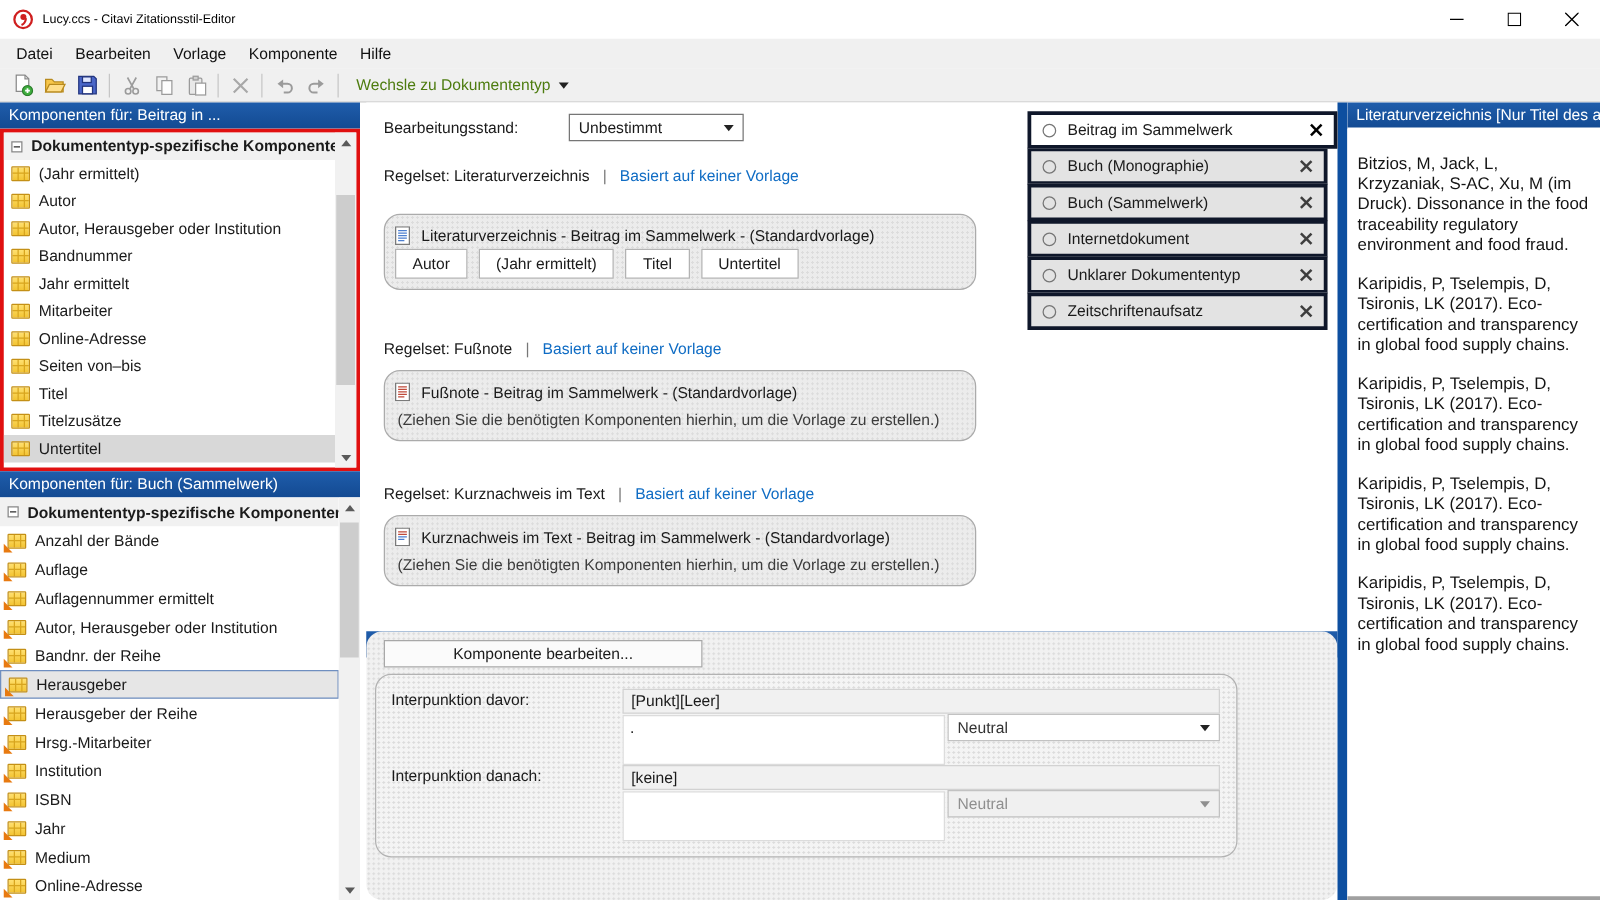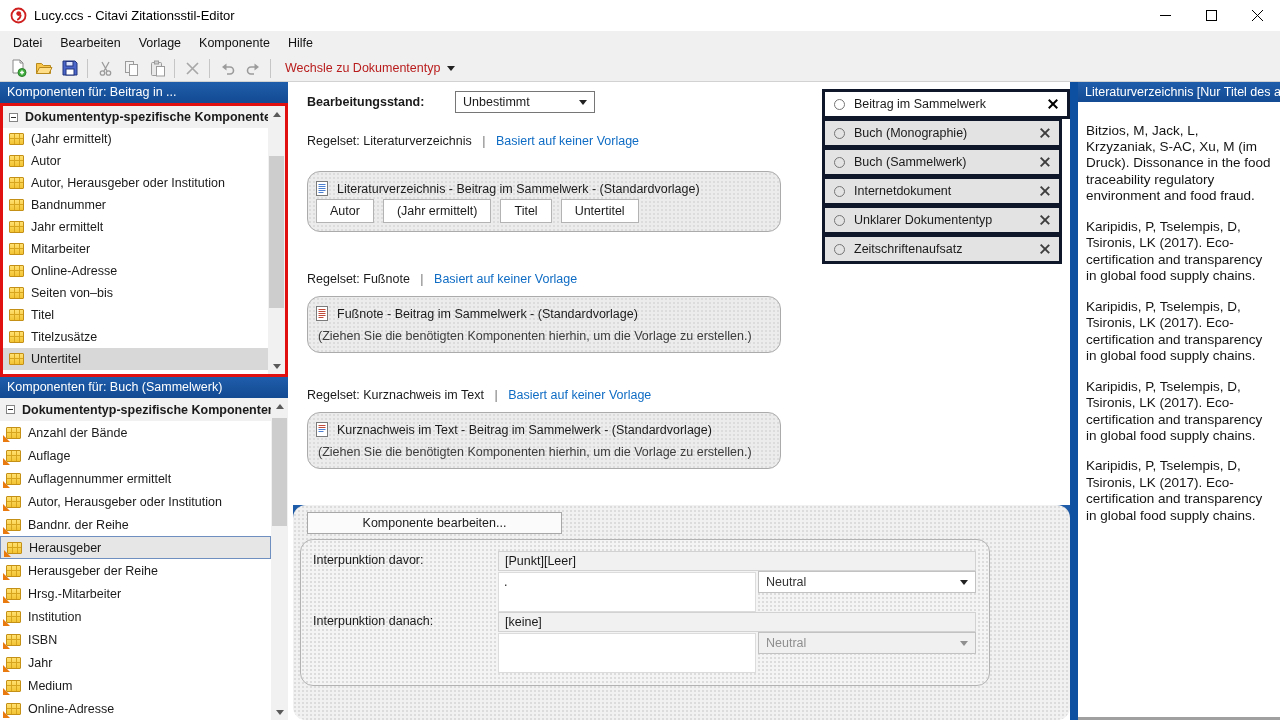--- a/index.html
+++ b/index.html
@@ -6,31 +6,31 @@
   html,body { margin:0; padding:0; }
   body {
     width:1280px; height:720px; position:relative; overflow:hidden;
     font-family:"Liberation Sans", sans-serif; font-size:12.5px; color:#1a1a1a;
     background:#fff;
   }
 
   
   .titlebar { position:absolute; top:0; left:0; width:1280px; height:31px; background:#fff; }
   .app-icon { position:absolute; left:10px; top:7px; width:17px; height:17px; }
-  .title-text { position:absolute; left:34px; top:0; line-height:31px; font-size:13px; color:#000; }
+  .title-text { position:absolute; left:34px; top:0; line-height:31px; font-size:10px; color:#000; }
   .win-btn { position:absolute; top:0; width:46px; height:31px; display:flex; align-items:center; justify-content:center; }
   .win-btn.min { right:92px; } .win-btn.max { right:46px; } .win-btn.close { right:0; }
 
   
   .menubar { position:absolute; top:31px; left:0; width:1280px; height:24px; background:#f0f0f0; display:flex; align-items:center; padding-left:4px; }
   .menu-item { padding:0 9px; line-height:24px; color:#111; }
   .toolbar { position:absolute; top:55px; left:0; width:1280px; height:27px; background:#f0f0f0; border-bottom:1px solid #d2d2d2; display:flex; align-items:center; padding-left:5px; }
   .tbtn { width:26px; height:23px; display:flex; align-items:center; justify-content:center; }
   .tsep { width:1px; height:19px; background:#c6c6c6; margin:0 4px; }
-  .switch-doc { display:flex; align-items:center; margin-left:10px; color:#b91c1c; }
+  .switch-doc { display:flex; align-items:center; margin-left:10px; color:#4d7c0f; }
   .caret { width:0; height:0; border-left:4px solid transparent; border-right:4px solid transparent; border-top:5px solid #222; margin-left:7px; }
 
   
   .blue-hdr { background:linear-gradient(180deg,#1f5dab,#134a92); color:#fff; line-height:21px; height:21px; padding-left:7px; white-space:nowrap; overflow:hidden; }
 
   
   .lpanel-hdr1 { position:absolute; left:0; top:82px; width:288px; }
   .list1-wrap { position:absolute; left:0; top:103px; width:288px; height:274px; background:#fff; border:3px solid #e01010; }
   .lpanel-hdr2 { position:absolute; left:0; top:377px; width:288px; }
   .list2-wrap { position:absolute; left:0; top:398px; width:288px; height:322px; background:#fff; }
@@ -51,21 +51,21 @@
   
   .vscroll { position:absolute; right:0; top:0; bottom:0; width:17px; background:#f1f1f1; }
   .sb-arrow { position:absolute; left:0; width:17px; height:16px; display:flex; align-items:center; justify-content:center; }
   .sb-up { top:0; } .sb-down { bottom:0; }
   .tri-up { width:0; height:0; border-left:4px solid transparent; border-right:4px solid transparent; border-bottom:5px solid #5a5a5a; }
   .tri-down { width:0; height:0; border-left:4px solid transparent; border-right:4px solid transparent; border-top:5px solid #5a5a5a; }
   .sb-thumb { position:absolute; left:1px; width:15px; background:#cdcdcd; }
 
   
   .center { position:absolute; left:293px; top:82px; width:777px; height:638px; background:#fff; }
-  .status-label { position:absolute; left:14px; top:13px;font-weight:bold; }
+  .status-label { position:absolute; left:14px; top:13px; }
   .status-select { position:absolute; left:162px; top:9px; width:140px; height:22px; border:1px solid #767676; background:#fff; display:flex; align-items:center; padding:0 7px; }
   .status-select .val { flex:1; }
   .rs-row { position:absolute; left:14px; white-space:nowrap; }
   .rs-sep { color:#777; margin:0 7px; }
   .rs-link { color:#0f6cc4; }
   .dots { background-image:radial-gradient(circle,#dcdcdc 0.8px,transparent 0.9px); background-size:4px 4px;border-radius:13px; }
   .tmpl-box { position:absolute; left:14px; width:474px; background-color:#ececec; border:1px solid #ababab; }
   .tmpl-title { display:flex; align-items:center; padding:9px 8px 0 8px; }
   .tmpl-title svg { margin-right:9px; flex:none; }
   .chips { position:absolute; left:8px; bottom:8px; display:flex; }

